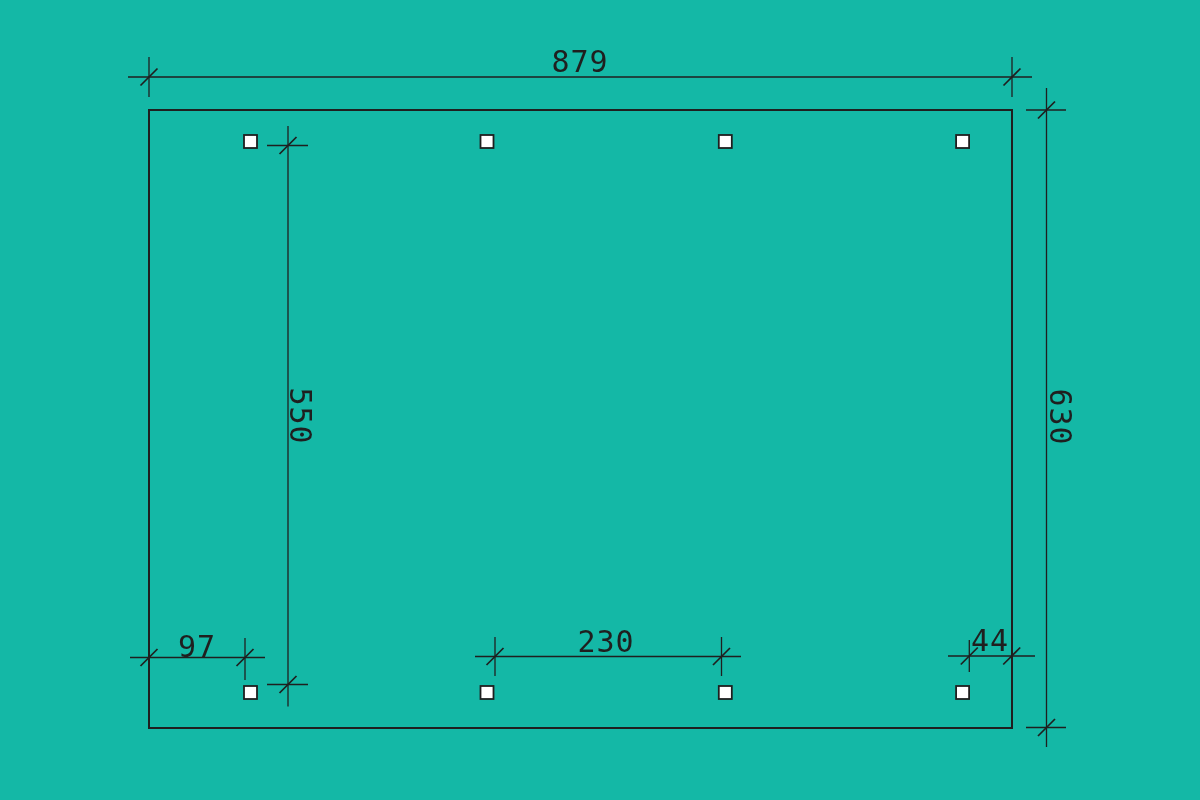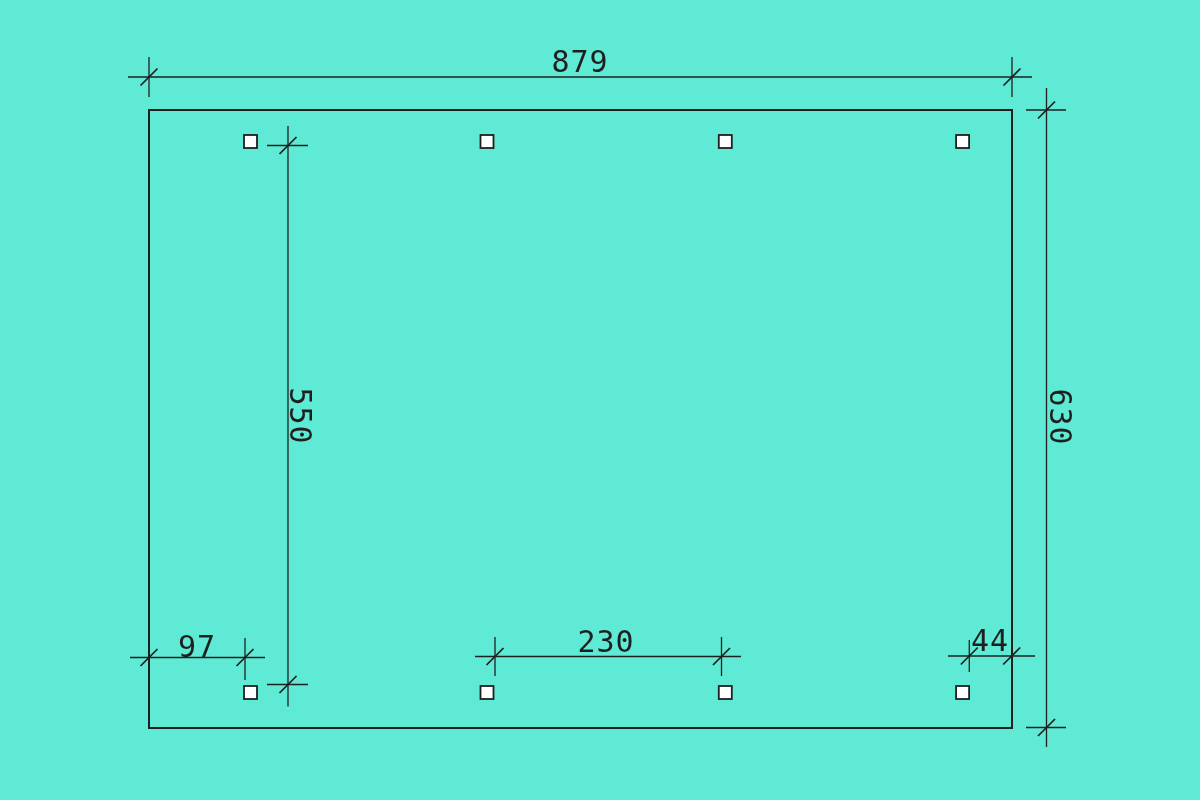--- a/index.html
+++ b/index.html
@@ -4,21 +4,21 @@
 <style>
   html, body {
     margin: 0;
     padding: 0;
     background: #ffffff;
   }
   .page {
     position: relative;
     width: 1200px;
     height: 800px;
-    background: #5eead4;
+    background: #14b8a6;
     overflow: hidden;
   }
   svg.plan {
     display: block;
     width: 1200px;
     height: 800px;
   }
   .dim-label {
     font-family: "DejaVu Sans Mono", "Liberation Mono", monospace;
     font-size: 30px;

